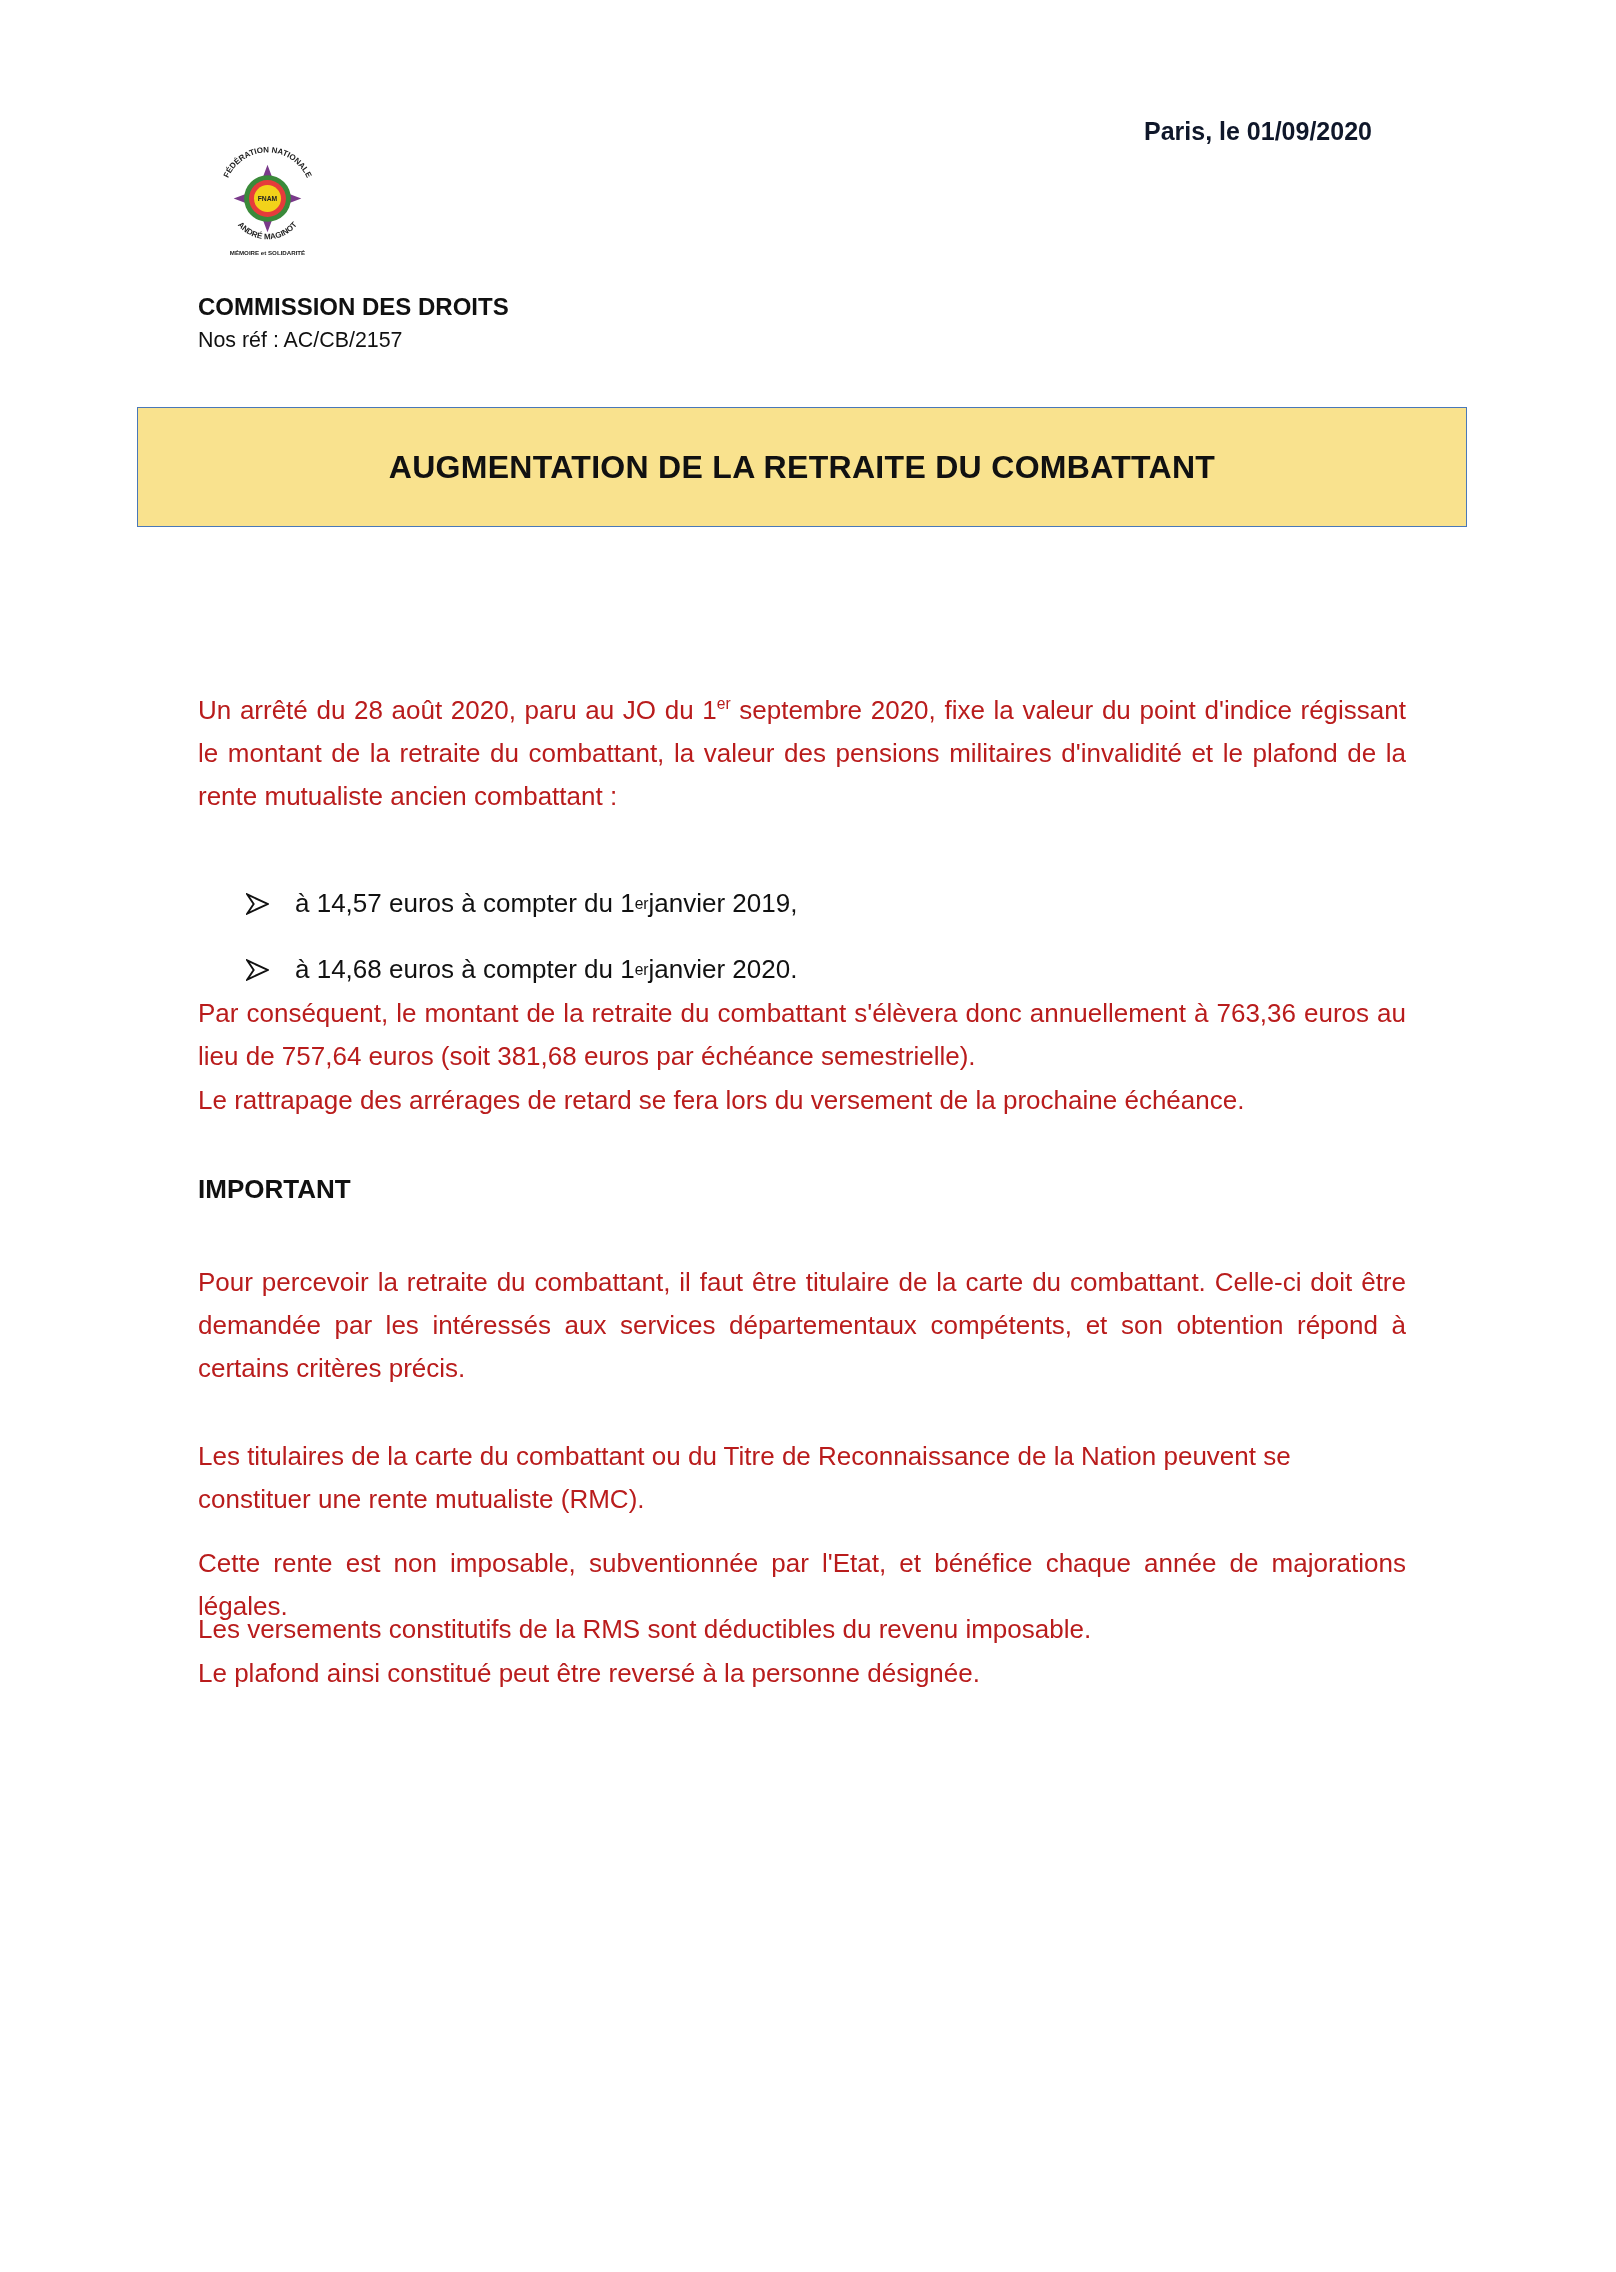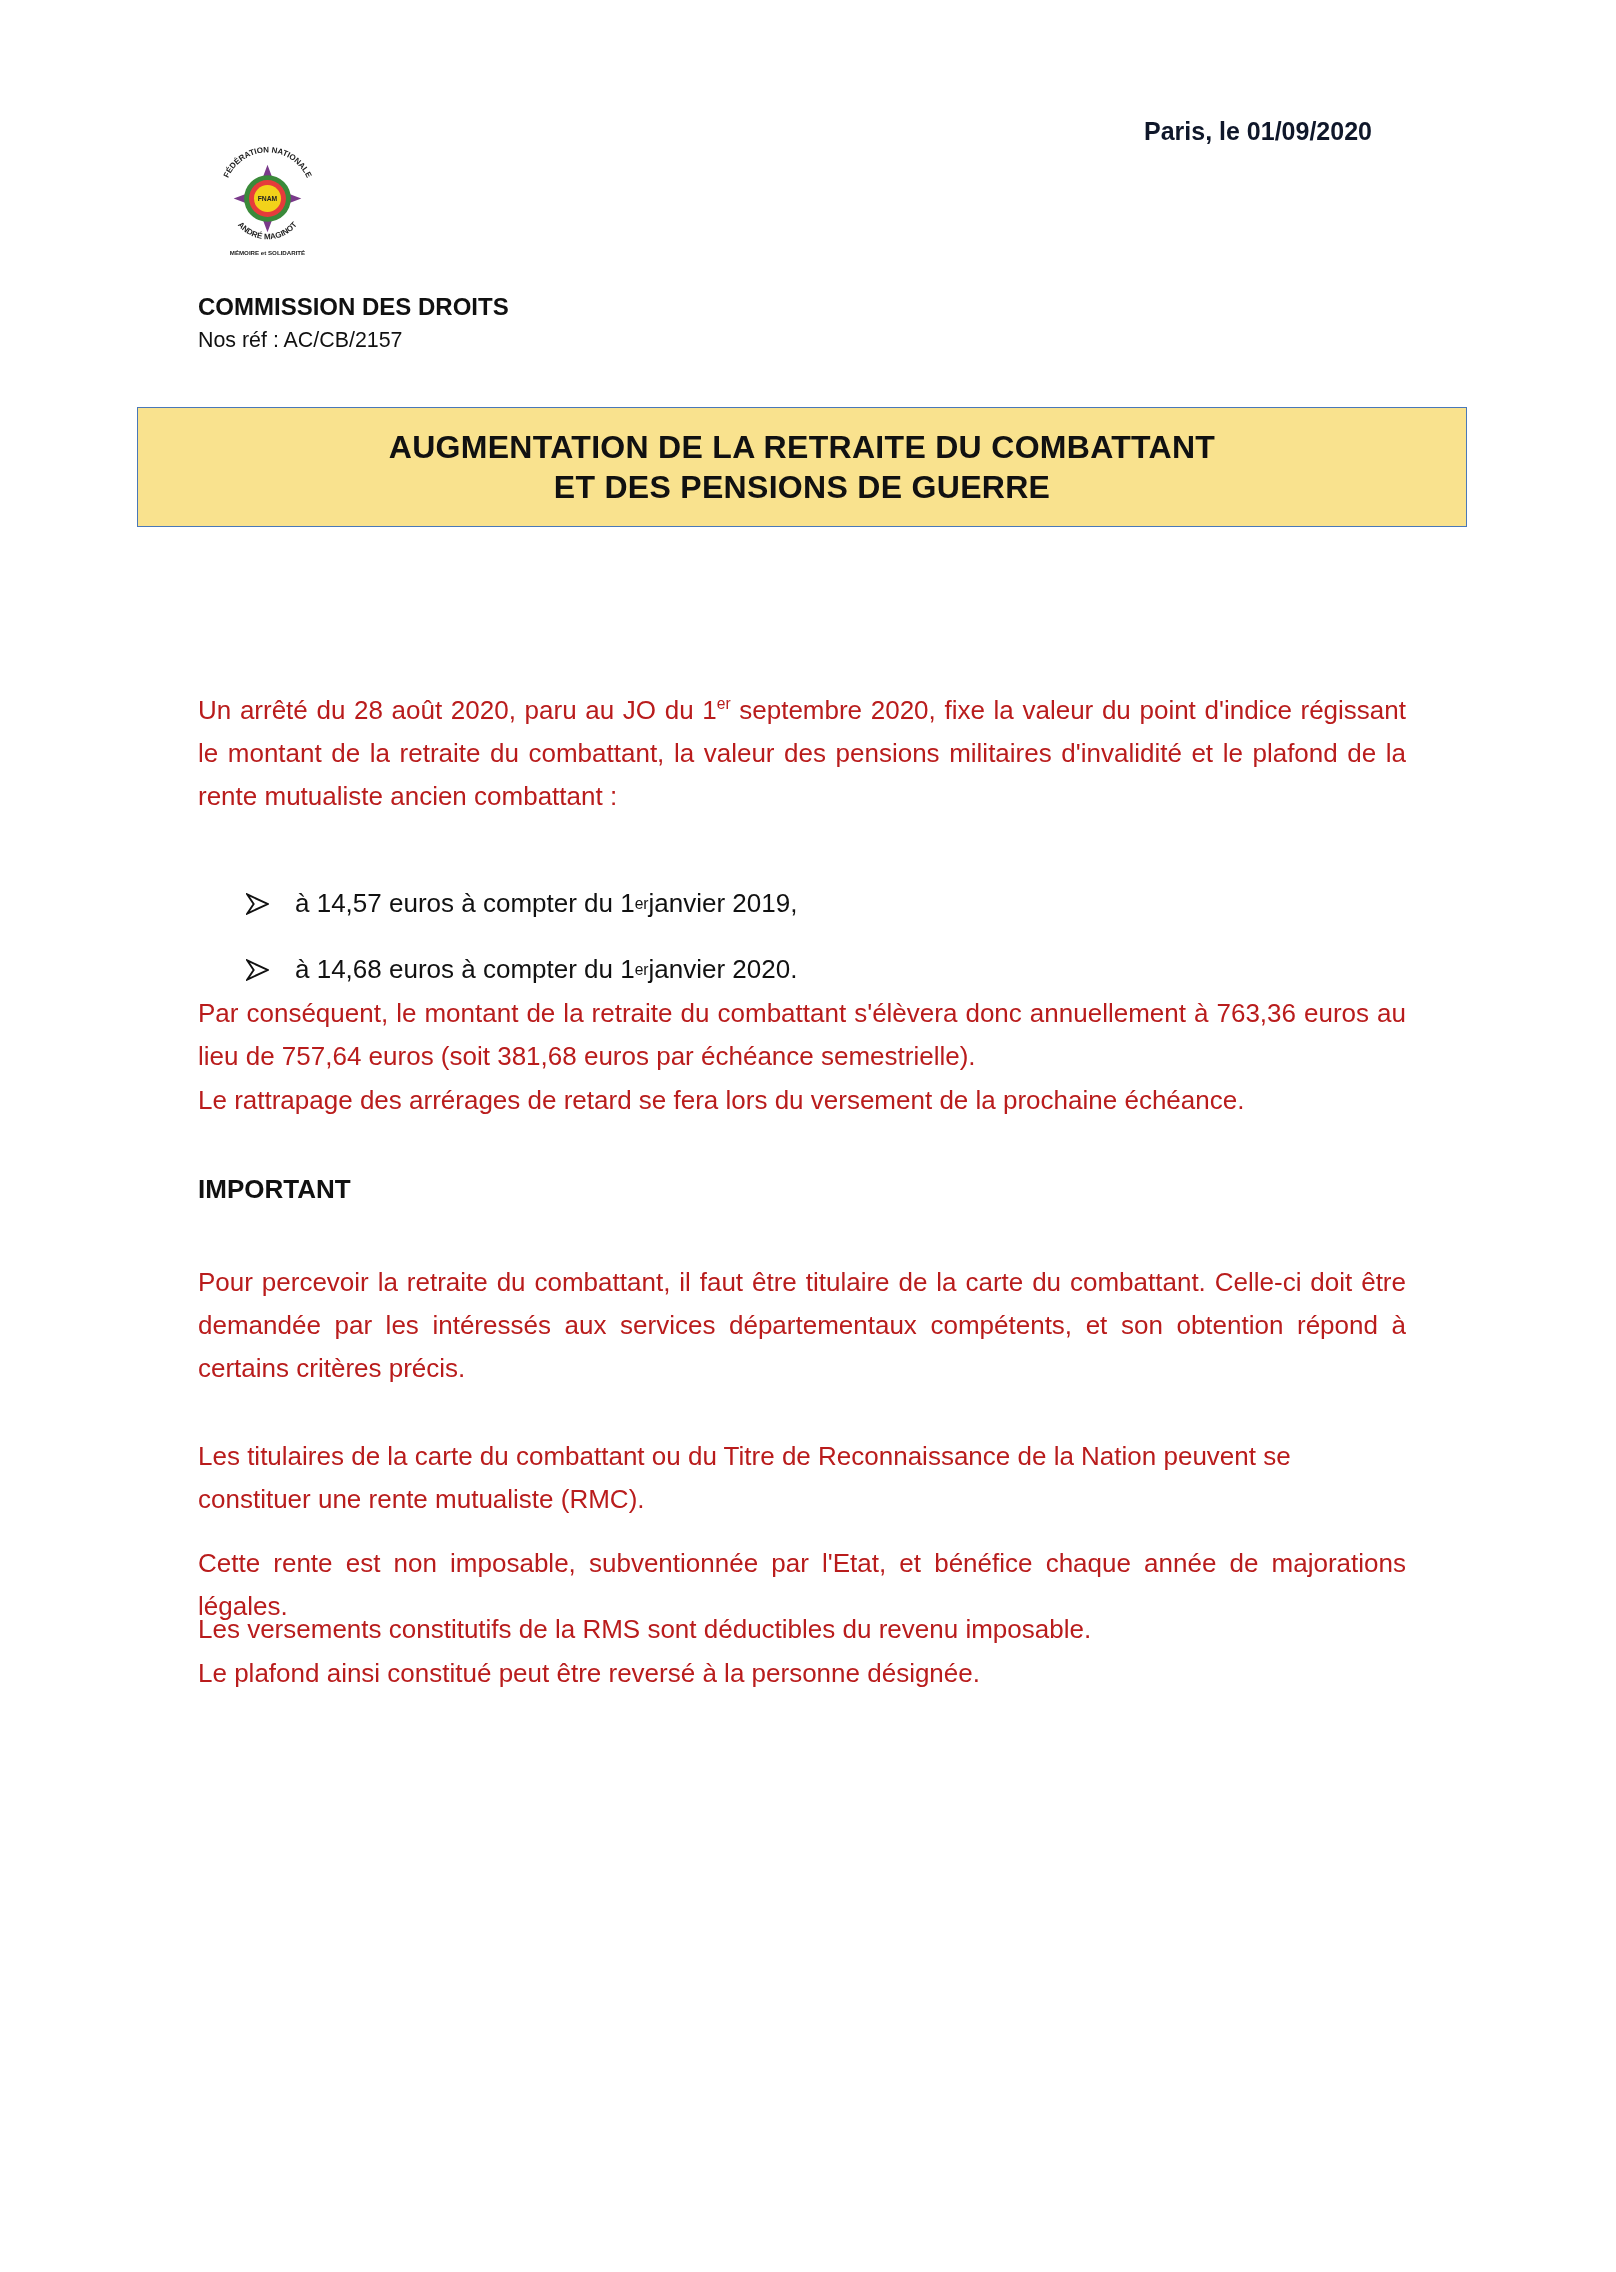--- a/index.html
+++ b/index.html
@@ -74,21 +74,20 @@
     <text x="100" y="104" font-size="11" font-weight="bold" text-anchor="middle" fill="#222" font-family="Liberation Sans, sans-serif">FNAM</text>
     <text x="100" y="192" font-size="10" font-weight="bold" text-anchor="middle" fill="#222" font-family="Liberation Sans, sans-serif">MÉMOIRE et SOLIDARITÉ</text>
   </svg>
 </div>
 
 <div class="commission">COMMISSION DES DROITS</div>
 <div class="ref">Nos réf : AC/CB/2157</div>
 
 <div class="title-box">
   <div class="title-line">AUGMENTATION DE LA RETRAITE DU COMBATTANT</div>
-  <div class="title-line">ET DES PENSIONS DE GUERRE</div>
 </div>
 
 <div class="body-text justify" style="top:689px;"><span>Un arrêté du 28 août 2020, paru au JO du 1</span><sup>er</sup><span> septembre 2020, fixe la valeur du point d'indice régissant le montant de la retraite du combattant, la valeur des pensions militaires d'invalidité et le plafond de la rente mutualiste ancien combattant :</span></div>
 
 <div class="bullets">
   <div class="bullet-row">
     <span class="arrow">
       <svg viewBox="0 0 36 34">
           <polygon points="2,2 34,17 2,32 12,17" fill="none" stroke="#111" stroke-width="3"></polygon>
         </svg>

